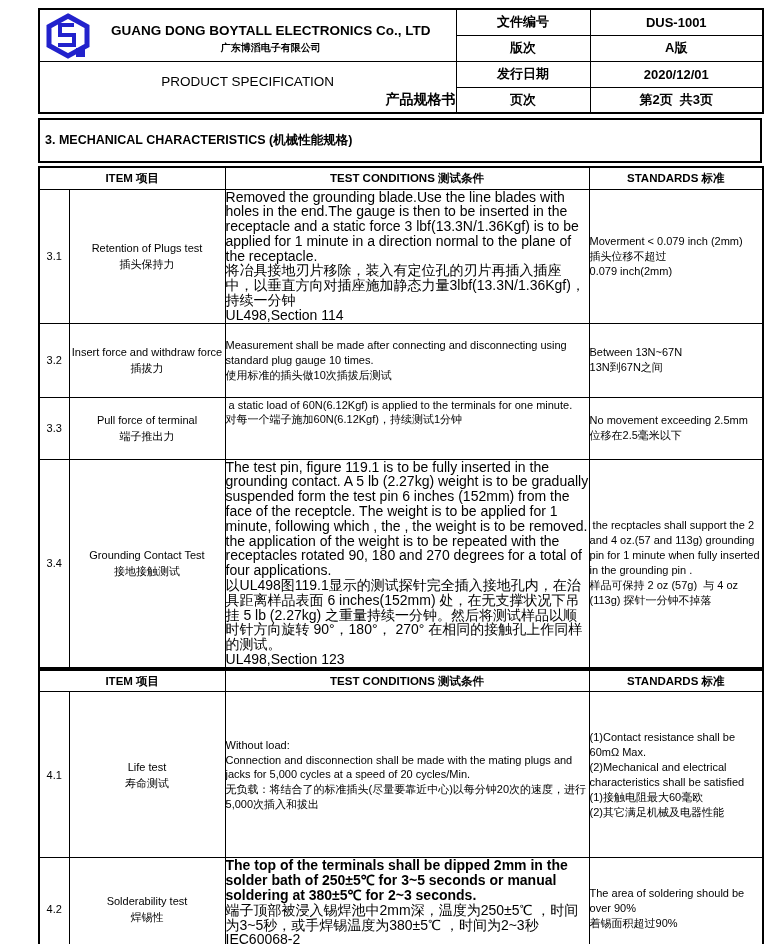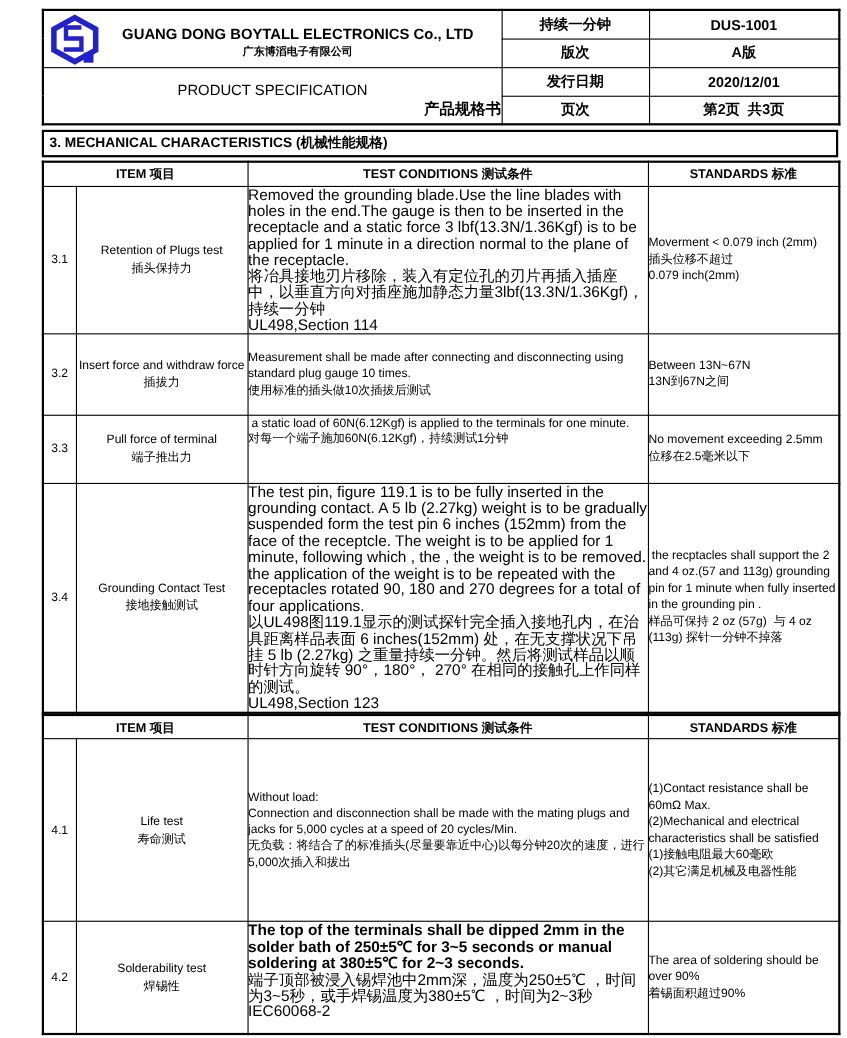--- a/index.html
+++ b/index.html
@@ -22,21 +22,21 @@
   .company-en { font-weight: bold; font-size: 13.5px; padding-left: 46px; line-height: 17px; margin-top: 8px; }
   .company-cn { font-weight: bold; font-size: 10px; padding-left: 46px; line-height: 18px; }
   .spec-title-en { font-weight: normal; font-size: 13.5px; line-height: 17px; margin-top: 8px; text-align: center; }
   .spec-title-cn { font-weight: bold; font-size: 14px; line-height: 18px; text-align: right; }
   .meta-label { text-align: center; font-weight: bold; font-size: 13px; }
   .meta-value { text-align: center; font-weight: bold; font-size: 13px; white-space: pre-wrap; }
 
   
   .section-title {
     border: 2px solid #000;
-    height: 25px;
+    height: 45px;
     margin-top: 4px;
     margin-bottom: 3px;
     display: flex; align-items: center;
     font-weight: bold; font-size: 12.5px;
     padding-left: 5px;
   }
 
   
   .spec-table { border: 2px solid #000; }
   .spec-table th, .spec-table td { border: 1px solid #000; padding: 0; }
@@ -88,21 +88,21 @@
               <path d="M29 12 L15 12 L15 22 L29 22 L29 32 L13 32"></path>
             </g>
             <g fill="#2222cc">
               <rect x="31" y="35" width="9" height="9"></rect>
             </g>
           </svg>
         </span>
         <div class="company-en">GUANG DONG BOYTALL ELECTRONICS Co., LTD</div>
         <div class="company-cn">广东博滔电子有限公司</div>
       </td>
-      <td class="meta-label">持续一分钟</td>
+      <td class="meta-label">文件编号</td>
       <td class="meta-value">DUS-1001</td>
     </tr>
     <tr class="hdr-row">
       <td class="meta-label">版次</td>
       <td class="meta-value">A版</td>
     </tr>
     <tr class="hdr-row">
       <td rowspan="2">
         <div class="spec-title-en">PRODUCT SPECIFICATION</div>
         <div class="spec-title-cn">产品规格书</div>

